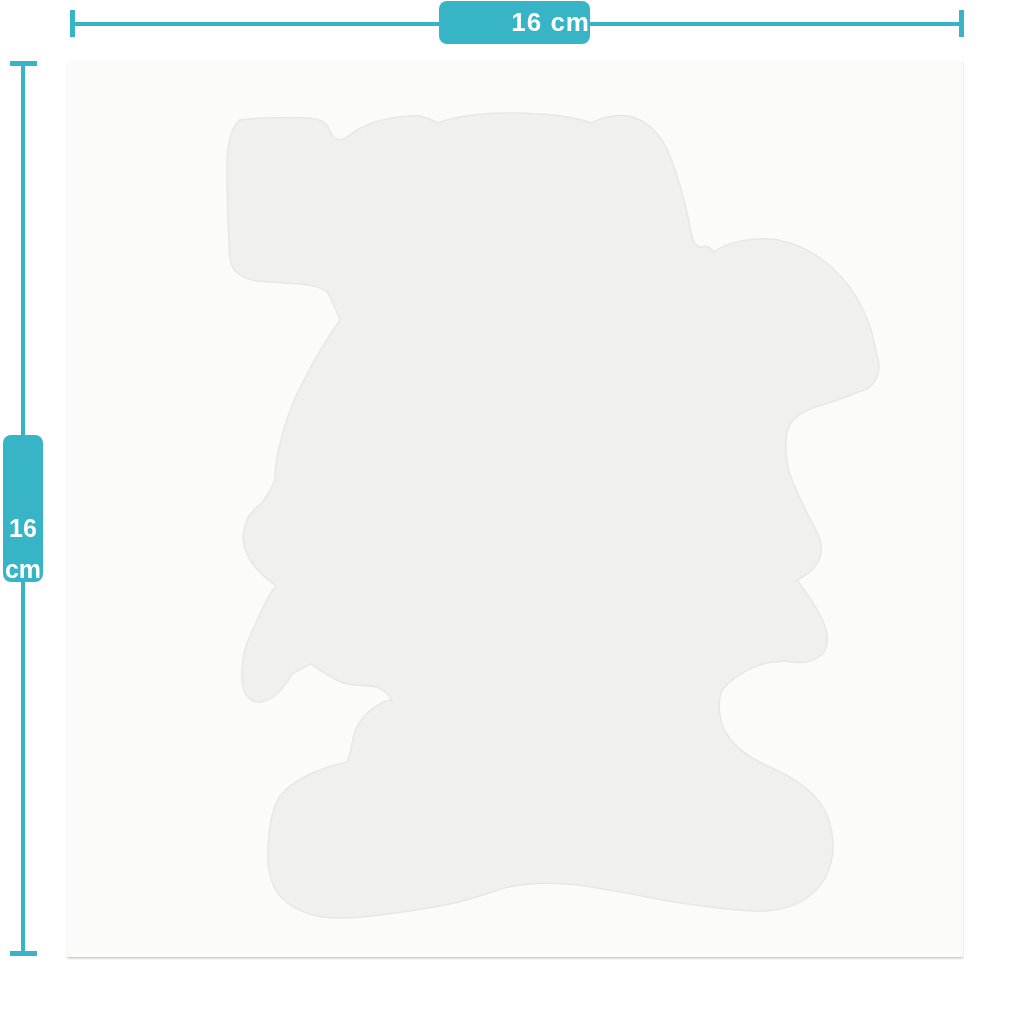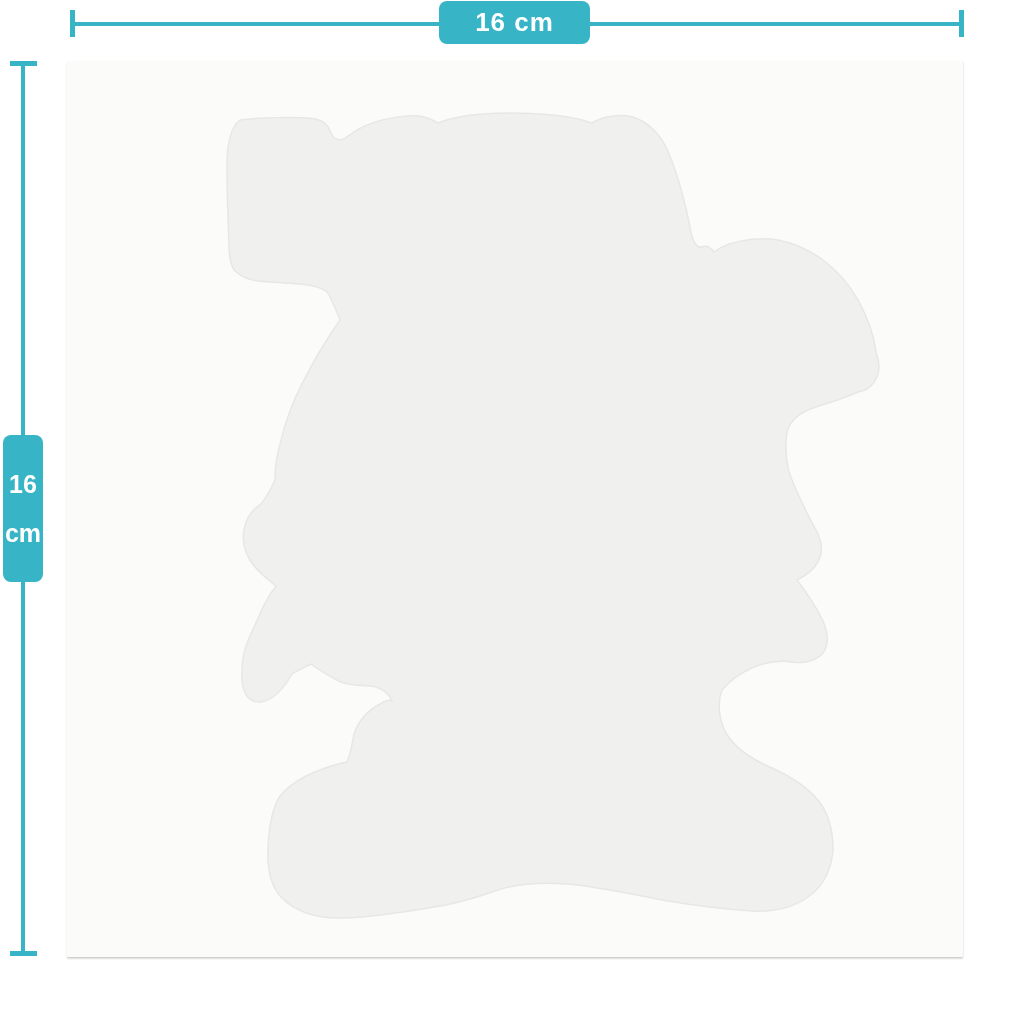--- a/index.html
+++ b/index.html
@@ -55,35 +55,35 @@
   .v-cap-b { left: 10px;  top: 951px; width: 27px;  height: 5px; }
 
   
   .dim-label {
     position: absolute;
     background: var(--accent);
     color: var(--label-text);
     border-radius: 8px;
     display: flex;
     align-items: center;
-    justify-content: center;
+    justify-content: flex-end;
     font-weight: bold;
     z-index: 4;
   }
   .h-label {
     left: 439px; top: 1px;
     width: 151px; height: 43px;
     font-size: 26px;
     letter-spacing: 1px;
   }
   .v-label {
     left: 3px; top: 435px;
     width: 40px; height: 147px;
     flex-direction: column;
-    gap: 24px;
+    gap: 16px;
     font-size: 25px;
     line-height: 1;
   }
 </style>
 </head>
 <body>
 
 <div class="stage">
 
   <div class="sheet"></div>

